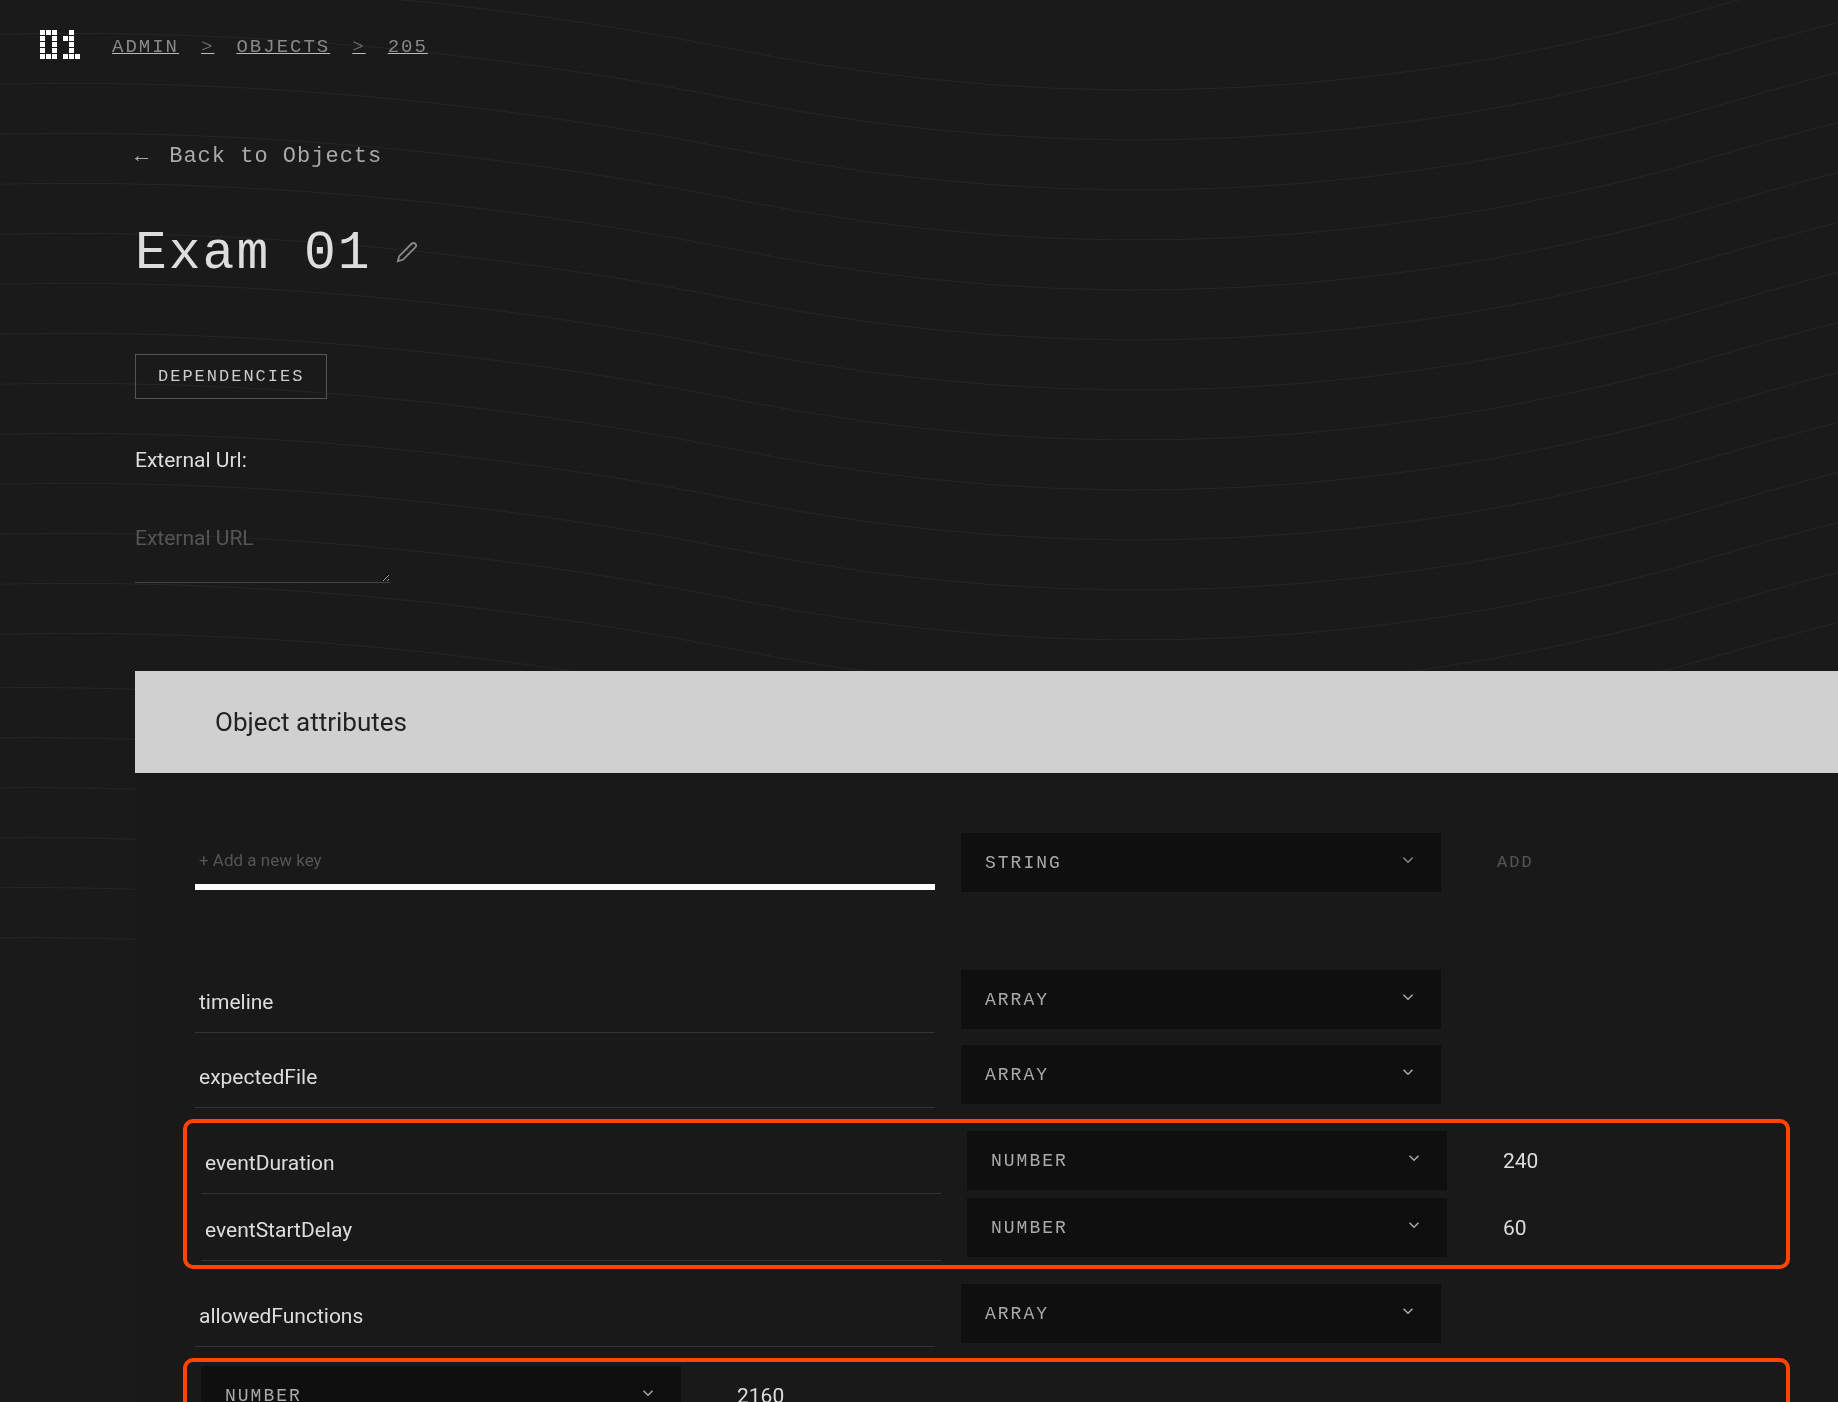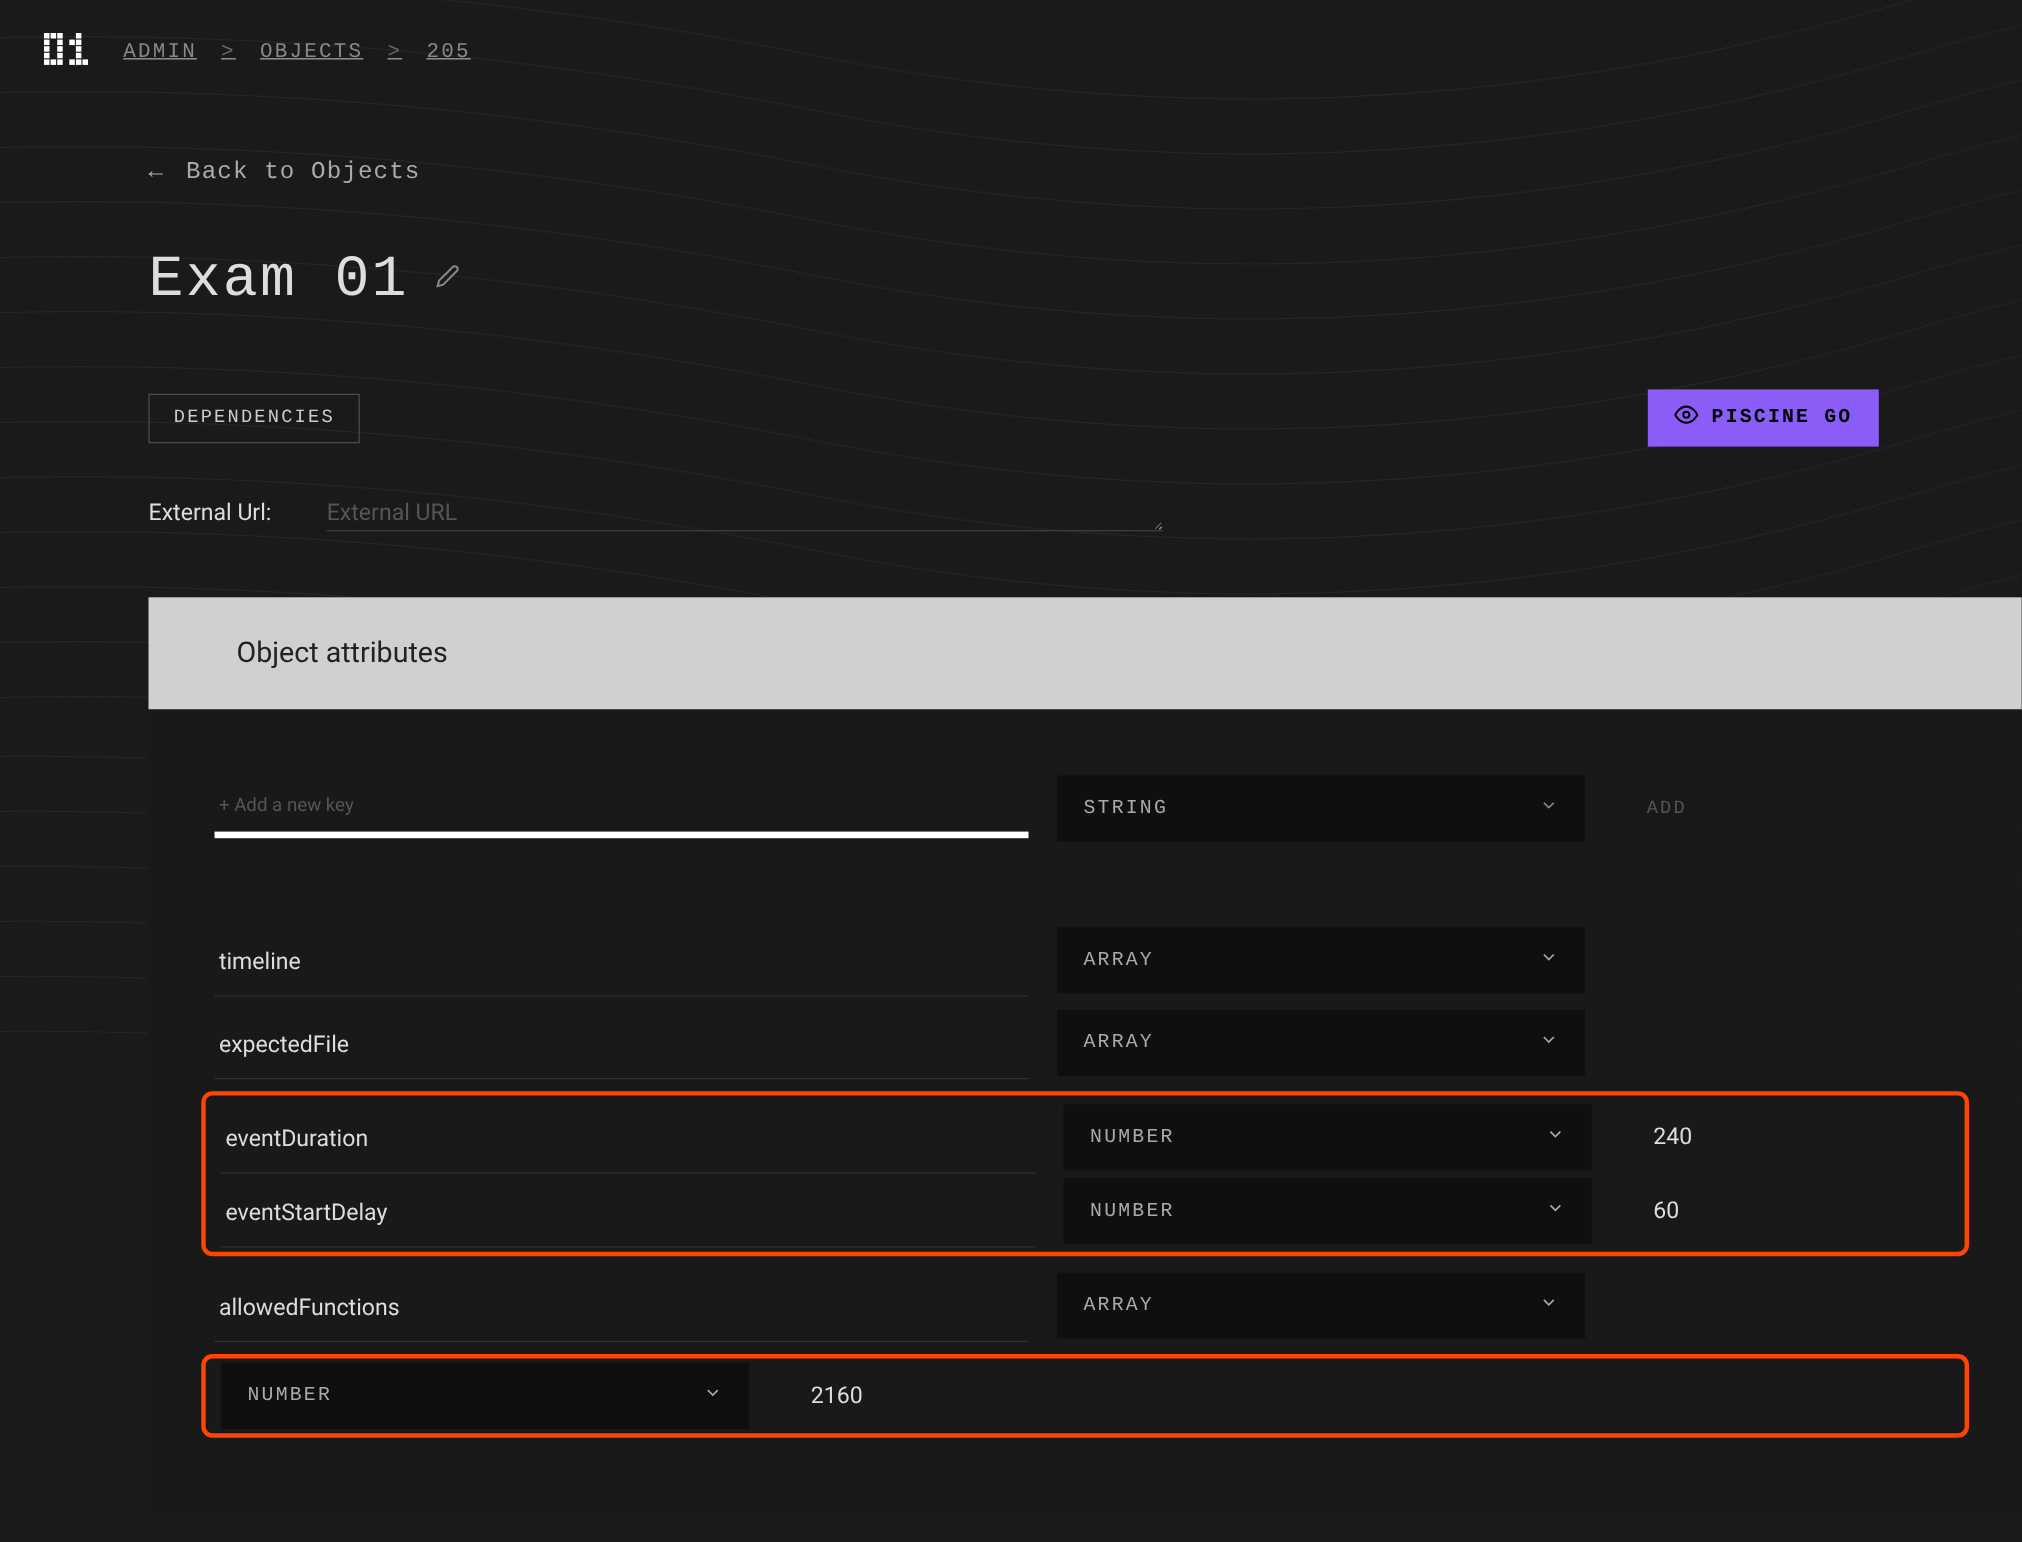--- a/index.html
+++ b/index.html
@@ -155,21 +155,22 @@
 
     .eye-icon svg {
       width: 22px;
       height: 22px;
     }
 
     .form-row {
       display: flex;
       align-items: flex-start;
       gap: 50px;
-      margin-bottom: 60px;
+      margin-bottom: 88px;
+      flex-direction: column;
     }
 
     .form-label {
       font-size: 21px;
       color: #ddd;
       padding-top: 4px;
     }
 
     .form-textarea {
       flex: 1;
@@ -399,29 +400,20 @@
       <h1 class="page-title">Exam 01</h1>
       <span class="edit-icon">
         <svg width="22" height="22" viewBox="0 0 24 24" fill="none" stroke="#888" stroke-width="2">
           <path d="M17 3a2.8 2.8 0 1 1 4 4L7.5 20.5 2 22l1.5-5.5L17 3z"></path>
         </svg>
       </span>
     </div>
 
     <div class="action-row">
       <button class="btn-outline">DEPENDENCIES</button>
-      <button class="btn-primary">
-        <span class="eye-icon">
-          <svg viewBox="0 0 24 24" fill="none" stroke="#000" stroke-width="2">
-            <path d="M1 12s4-8 11-8 11 8 11 8-4 8-11 8-11-8-11-8z"></path>
-            <circle cx="12" cy="12" r="3"></circle>
-          </svg>
-        </span>
-        <span>PISCINE GO</span>
-      </button>
     </div>
 
     <div class="form-row">
       <label class="form-label">External Url:</label>
       <textarea class="form-textarea" placeholder="External URL" style=""></textarea>
     </div>
 
     <div class="section-header">Object attributes</div>
 
     <div class="attrs-panel">

